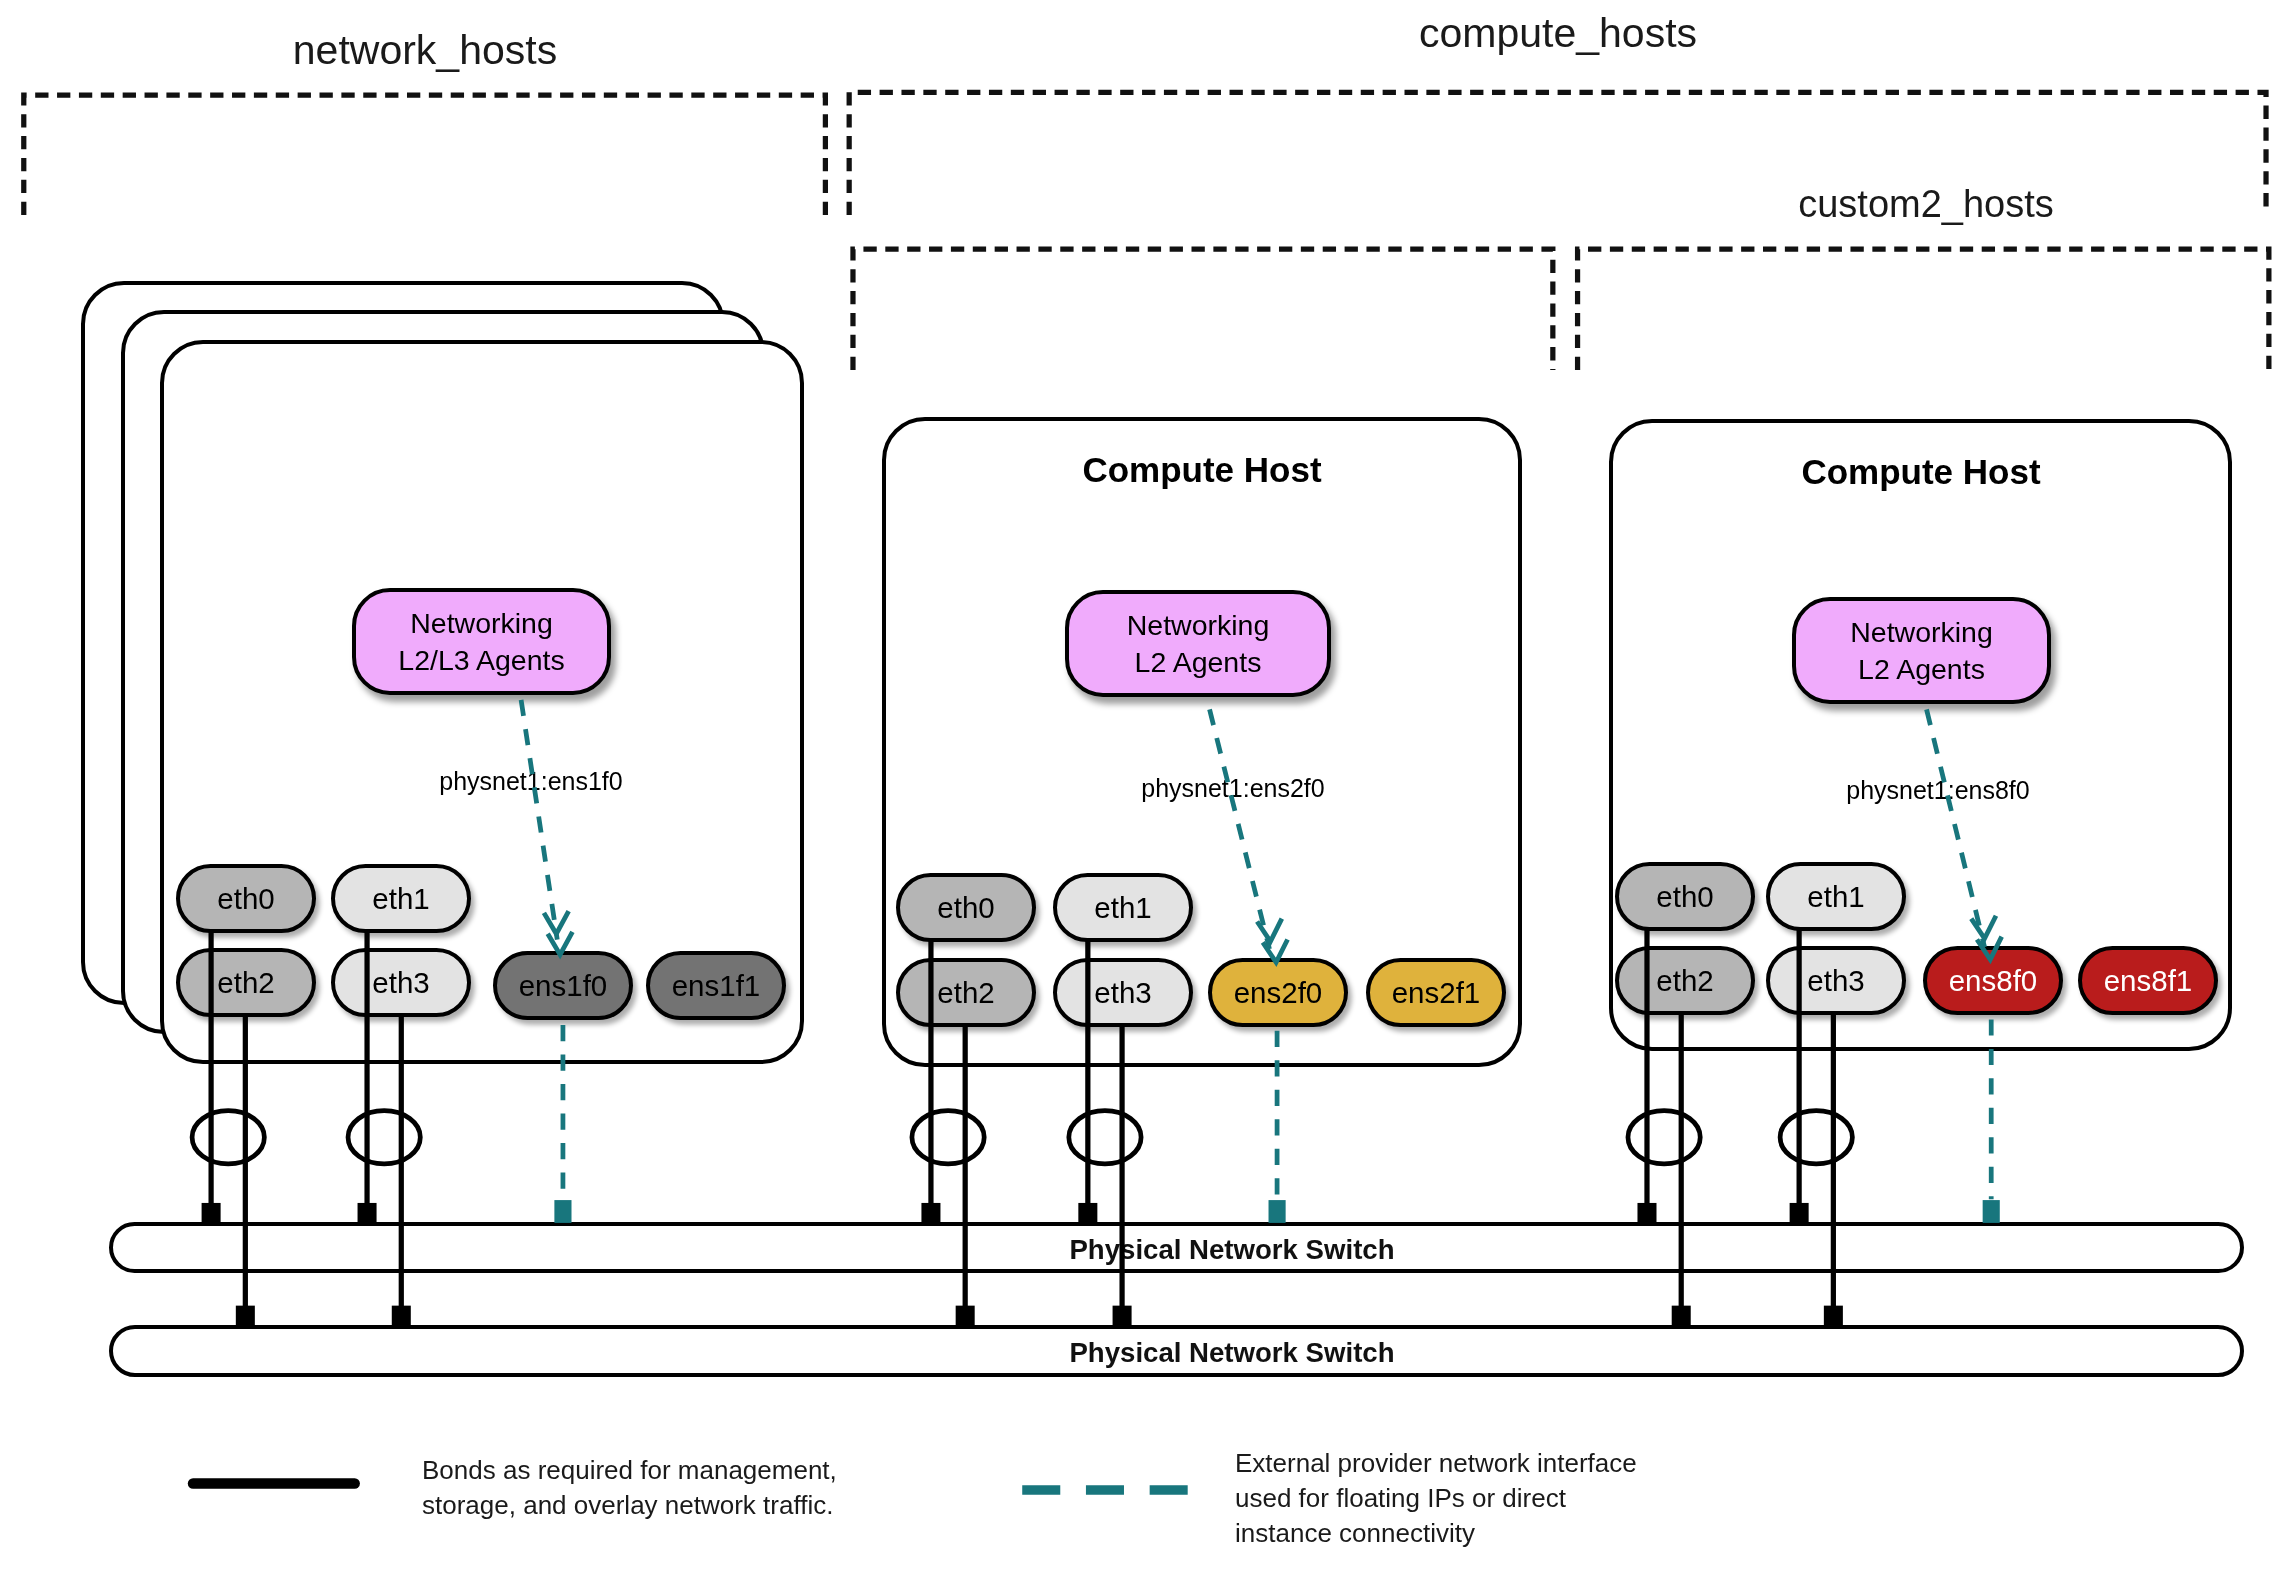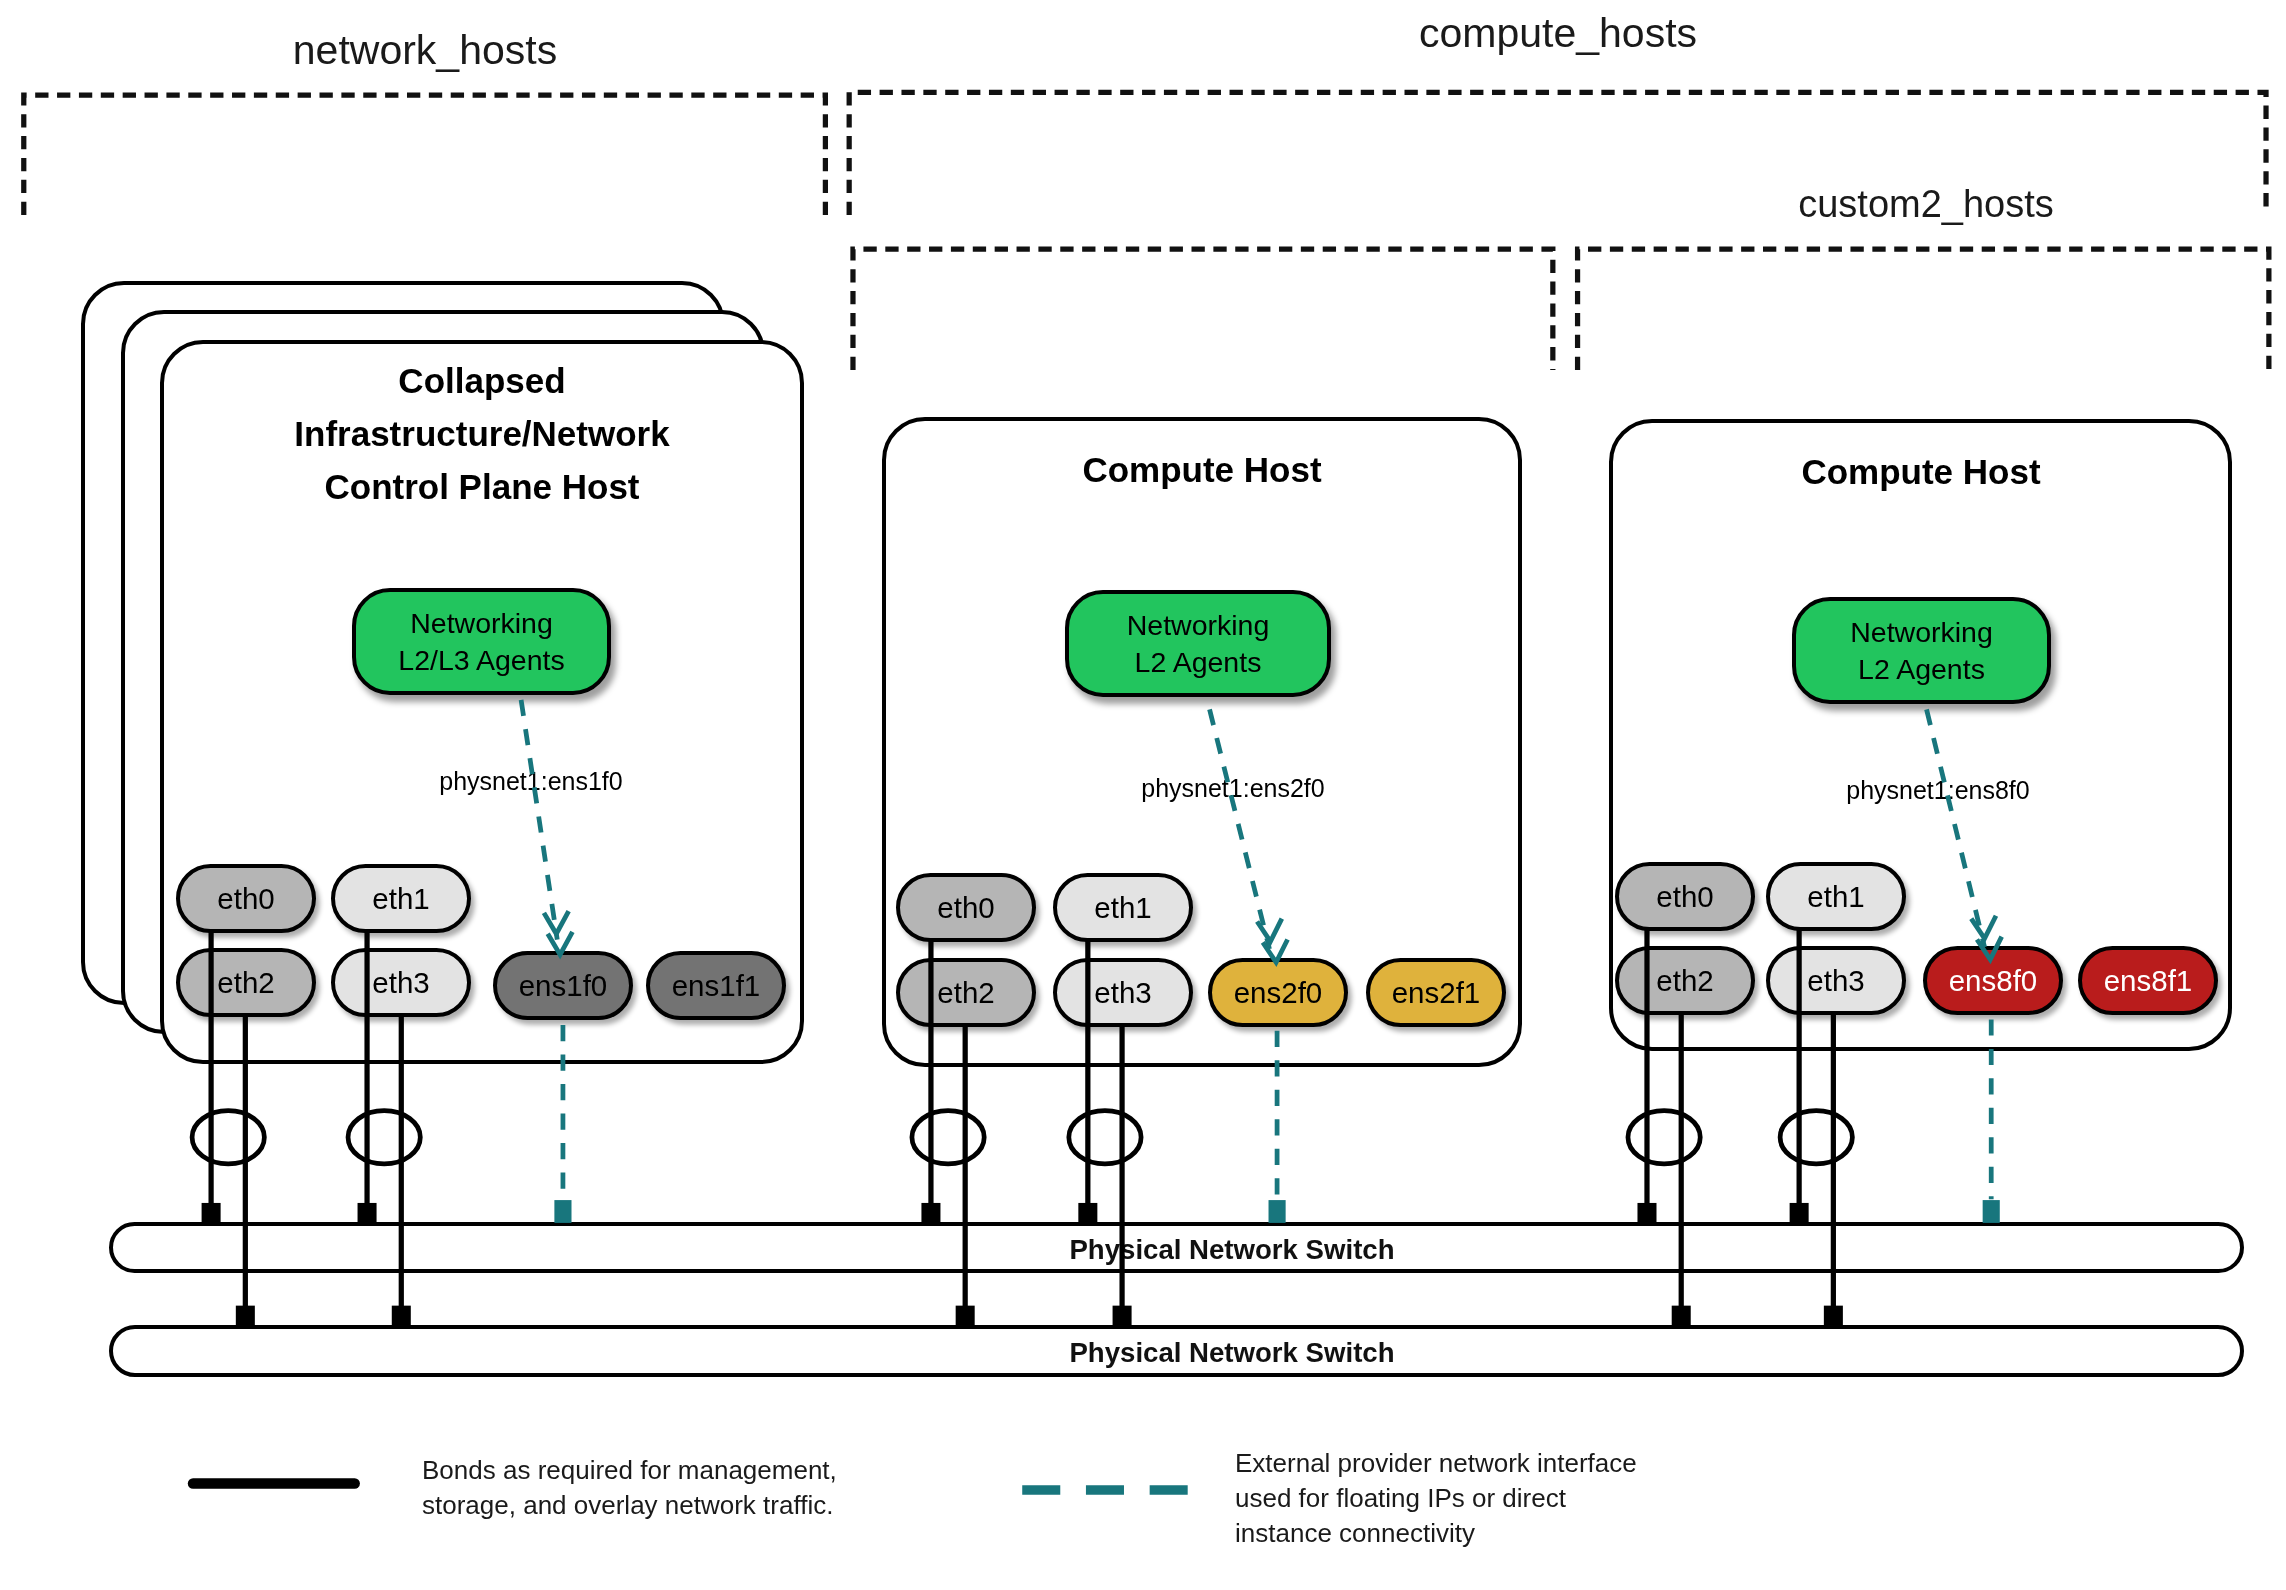--- a/index.html
+++ b/index.html
@@ -7,21 +7,21 @@
     position:relative;width:2286px;height:1590px;background:#ffffff;overflow:hidden;
     font-family:"Liberation Sans","DejaVu Sans",sans-serif;color:#111;
   }
   
   .glabel{position:absolute;font-size:41px;color:#1a1a1a;text-align:center;white-space:nowrap;}
   
   .hostbox{position:absolute;background:#fff;border:4.8px solid #000;border-radius:43px;box-sizing:border-box;}
   .backbox{position:absolute;background:#fff;border:4.8px solid #000;border-radius:43px;box-sizing:border-box;}
   .htitle{position:absolute;font-size:35px;font-weight:bold;text-align:center;line-height:53px;color:#000;}
   
-  .agent{position:absolute;background:#22c55e;border:4.8px solid #000;border-radius:38px;box-sizing:border-box;
+  .agent{position:absolute;background:#f0abfc;border:4.8px solid #000;border-radius:38px;box-sizing:border-box;
          display:flex;flex-direction:column;justify-content:center;align-items:center;
          font-size:28.5px;line-height:37px;color:#000;text-align:center;
          box-shadow:4.8px 6.7px 6.7px rgba(0,0,0,0.38);}
   
   .nic{position:absolute;width:140px;height:69px;border:4.8px solid #000;border-radius:35px;box-sizing:border-box;
        display:flex;justify-content:center;align-items:center;font-size:29.5px;color:#000;
        box-shadow:3.8px 4.8px 4.8px rgba(0,0,0,0.32);background:#ccc;}
   .gd{background:#b5b5b5;}
   .gl{background:#e3e3e3;}
   .pk{background:#737373;}
@@ -45,25 +45,20 @@
   <div class="glabel" style="left:1368px;top:9.5px;width:380px;">compute_hosts</div>
   <div class="glabel" style="left:1731px;top:183px;width:390px;font-size:38px;">custom2_hosts</div>
 
   <div class="backbox" style="left:81px;top:281px;width:644px;height:724px;"></div>
   <div class="backbox" style="left:121px;top:310px;width:644px;height:724px;"></div>
 
   <div class="hostbox" style="left:160px;top:340px;width:644px;height:724px;"></div>
   <div class="hostbox" style="left:882px;top:417px;width:640px;height:650px;"></div>
   <div class="hostbox" style="left:1609px;top:419px;width:623px;height:632px;"></div>
 
-  <div class="htitle" style="left:179px;top:354px;width:606px;">
-    <div>Collapsed</div>
-    <div>Infrastructure/Network</div>
-    <div>Control Plane Host</div>
-  </div>
   <div class="htitle" style="left:901px;top:443px;width:602px;">
     <div>Compute Host</div>
   </div>
   <div class="htitle" style="left:1619px;top:445px;width:604px;">
     <div>Compute Host</div>
   </div>
 
   <div class="agent" style="left:352px;top:588px;width:259px;height:107px;">
     <div>Networking</div>
     <div>L2/L3 Agents</div>

